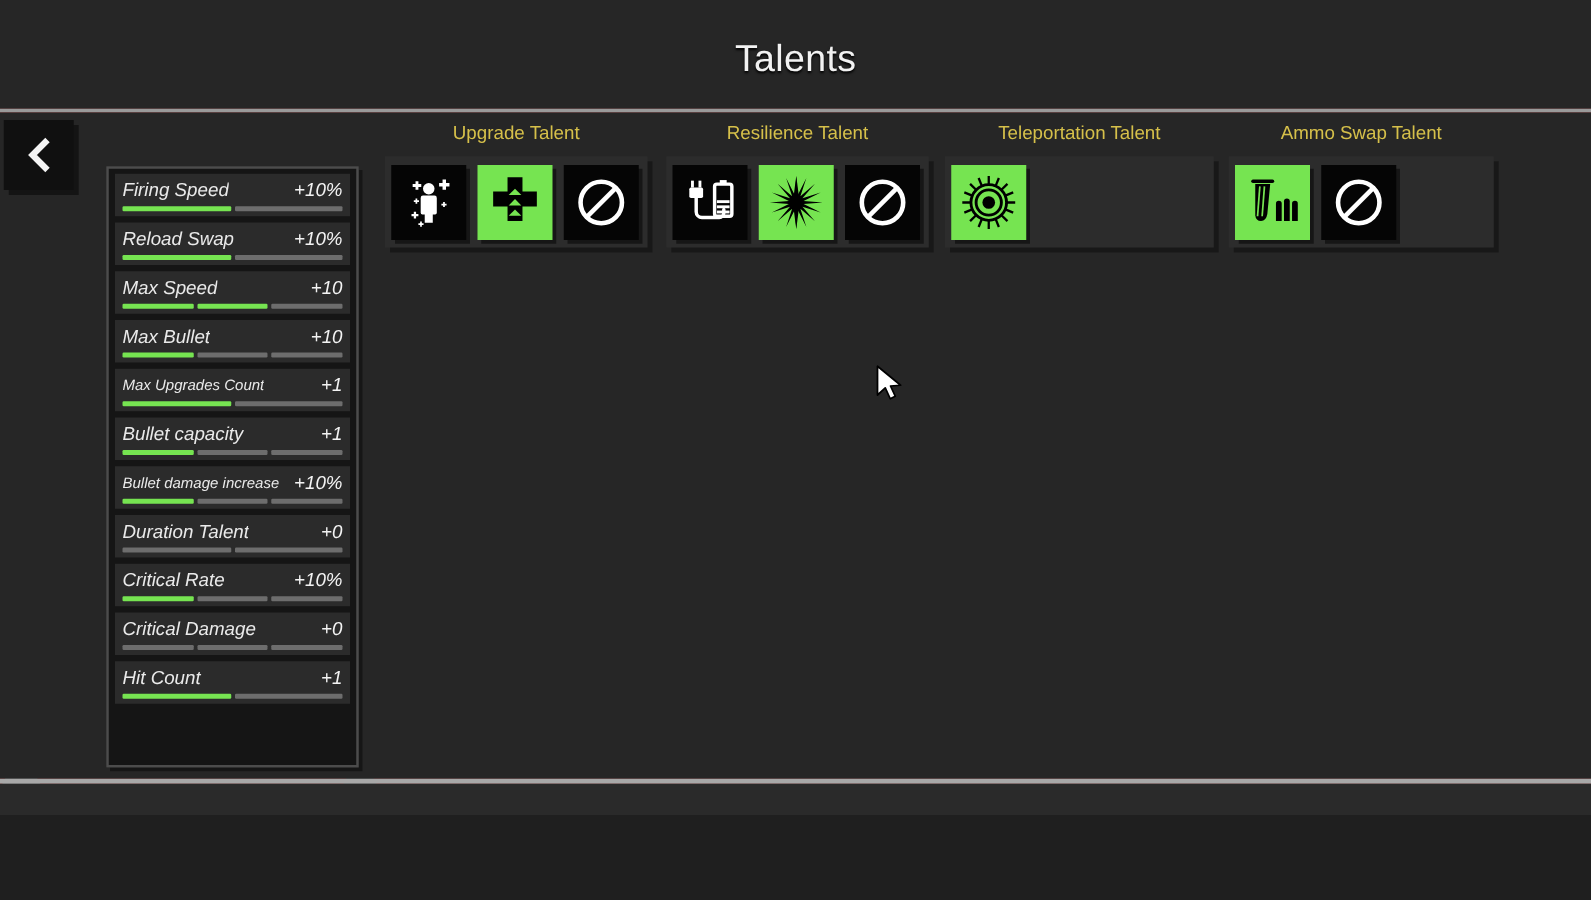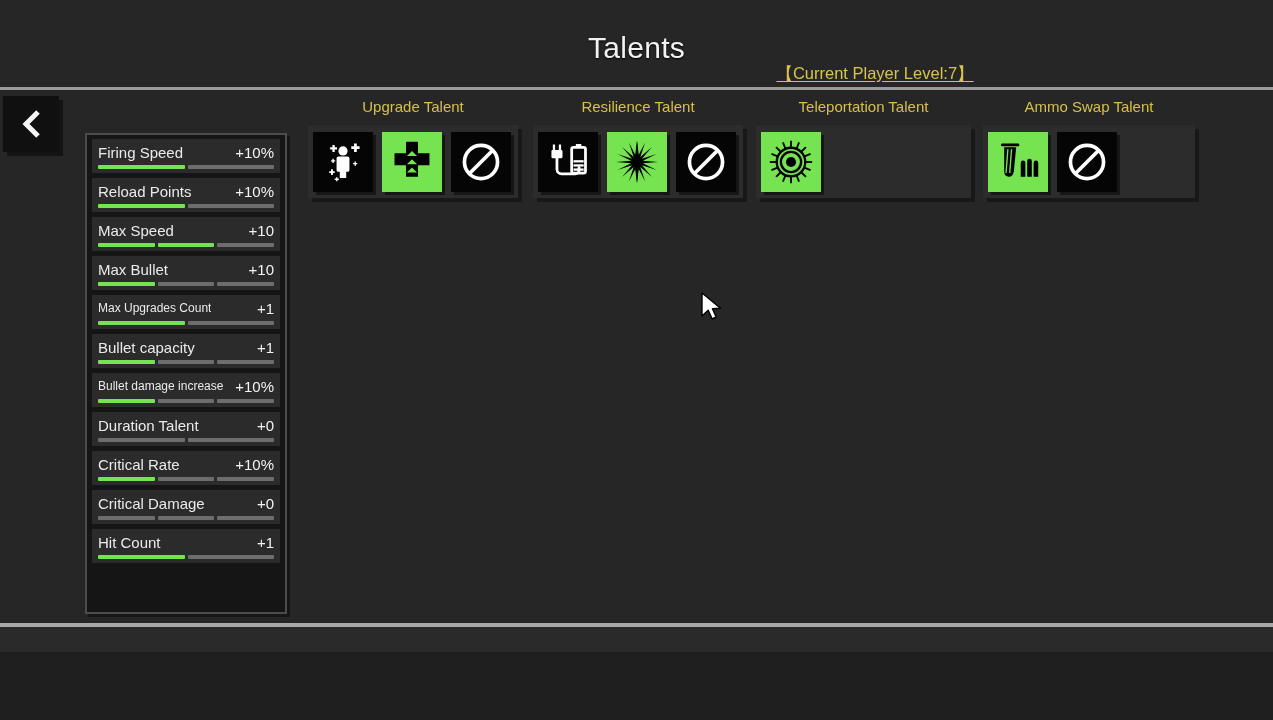--- a/index.html
+++ b/index.html
@@ -90,20 +90,21 @@
   }
 
   
   #stats-panel {
     position: absolute; left: 85px; top: 133px;
     width: 202px; height: 481px;
     background: #151515;
     border: 2px solid #4c4c4c;
     padding: 4px 5px;
     box-shadow: 3px 3px 0 rgba(0,0,0,.4);
+    font-style: italic;
   }
   .stat-row {
     position: relative;
     height: 34px;
     background: #2b2b2b;
     margin-bottom: 5px;
     padding: 0 6px;
   }
   .stat-row:last-child { margin-bottom: 0; }
   .stat-top {
@@ -271,21 +272,20 @@
     </div>
 
   <div id="header-band"></div>
   <div id="header-rule"></div>
 
   <div id="content-band"></div>
   <div id="content-rule"></div>
   <div id="footer-band"></div>
 
   <div id="title">Talents</div>
-  <div id="level-label">【Current Player Level:7】</div>
 
   <div id="back-button">
     <span>
       <svg width="26" height="30" viewBox="0 0 26 30">
         <path d="M20 3 L8 15 L20 27" stroke="#f5f5f5" stroke-width="5" fill="none" stroke-linecap="butt" stroke-linejoin="miter"></path>
       </svg>
     </span>
   </div>
 
 
@@ -295,21 +295,21 @@
           <span class="stat-label">Firing Speed</span>
           <span class="stat-value">+10%</span>
         </div>
         <div class="stat-bar">
           <div class="seg on"></div>
           <div class="seg"></div>
         </div>
       </div>
       <div class="stat-row">
         <div class="stat-top">
-          <span class="stat-label">Reload Points</span>
+          <span class="stat-label">Reload Swap</span>
           <span class="stat-value">+10%</span>
         </div>
         <div class="stat-bar">
           <div class="seg on"></div>
           <div class="seg"></div>
         </div>
       </div>
       <div class="stat-row">
         <div class="stat-top">
           <span class="stat-label">Max Speed</span>

